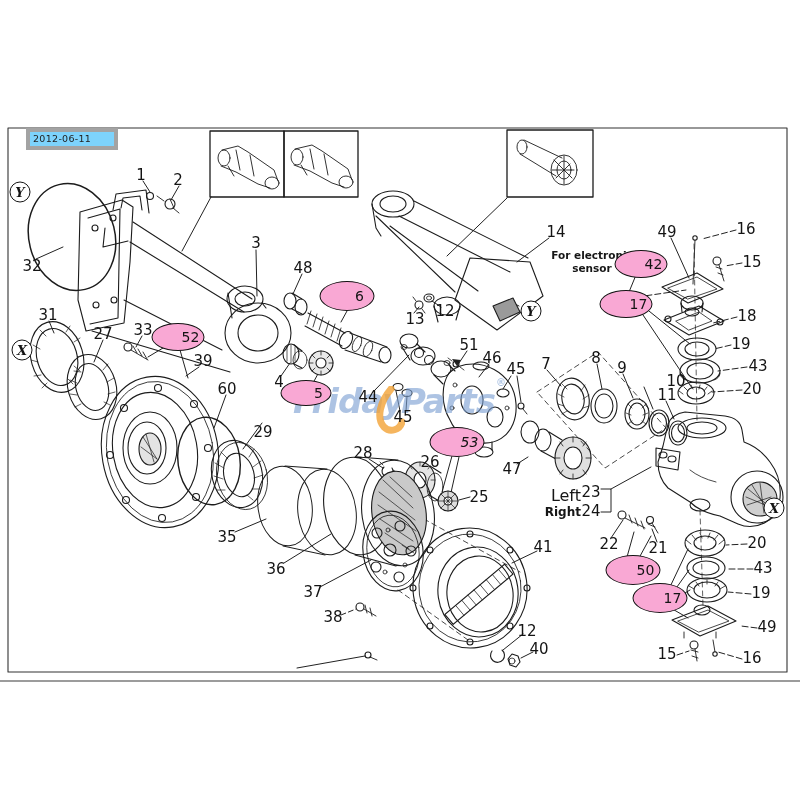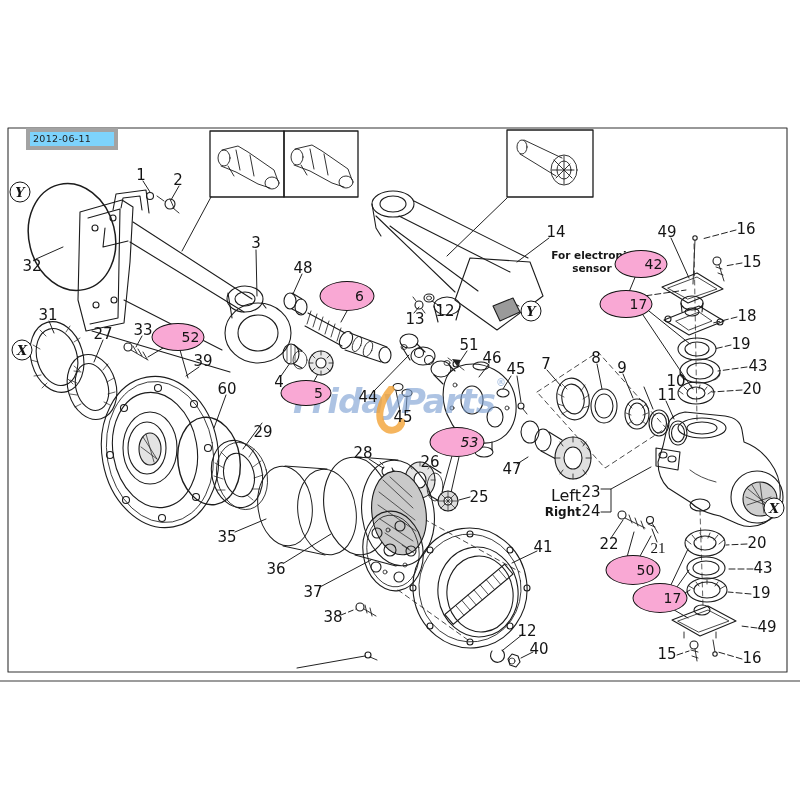--- a/index.html
+++ b/index.html
@@ -550,21 +550,21 @@
       <span class="callout plain" style="left: 591px; top: 492px; text-align: right;">23</span>
       <span class="callout plain" style="left: 591px; top: 511px;">24</span>
       <span class="callout plain" style="left: 227px; top: 537px;">35</span>
       <span class="callout plain" style="left: 276px; top: 569px;">36</span>
       <span class="callout plain" style="left: 313px; top: 592px;">37</span>
       <span class="callout plain" style="left: 333px; top: 617px;">38</span>
       <span class="callout plain" style="left: 543px; top: 547px;">41</span>
       <span class="callout plain" style="left: 527px; top: 631px;">12</span>
       <span class="callout plain" style="left: 539px; top: 649px;">40</span>
       <span class="callout plain" style="left: 609px; top: 544px;">22</span>
-      <span class="callout plain" style="left: 658px; top: 548px; font-family: Liberation Serif, serif;">21</span>
+      <span class="callout plain" style="left: 658px; top: 548px;">21</span>
       <span class="callout plain" style="left: 757px; top: 543px;">20</span>
       <span class="callout plain" style="left: 763px; top: 568px;">43</span>
       <span class="callout plain" style="left: 761px; top: 593px;">19</span>
       <span class="callout plain" style="left: 767px; top: 627px;">49</span>
       <span class="callout plain" style="left: 667px; top: 654px;">15</span>
       <span class="callout plain" style="left: 752px; top: 658px;">16</span>
       <span class="callout circ" style="left: 347px; top: 296px; width: 28px; height: 28px;">6</span>
       <span class="callout circ" style="left: 641px; top: 264px; width: 26px; height: 26px;">42</span>
       <span class="callout circ" style="left: 626px; top: 304px; width: 26px; height: 26px;">17</span>
       <span class="callout circ" style="left: 178px; top: 337px; width: 26px; height: 26px;">52</span>

